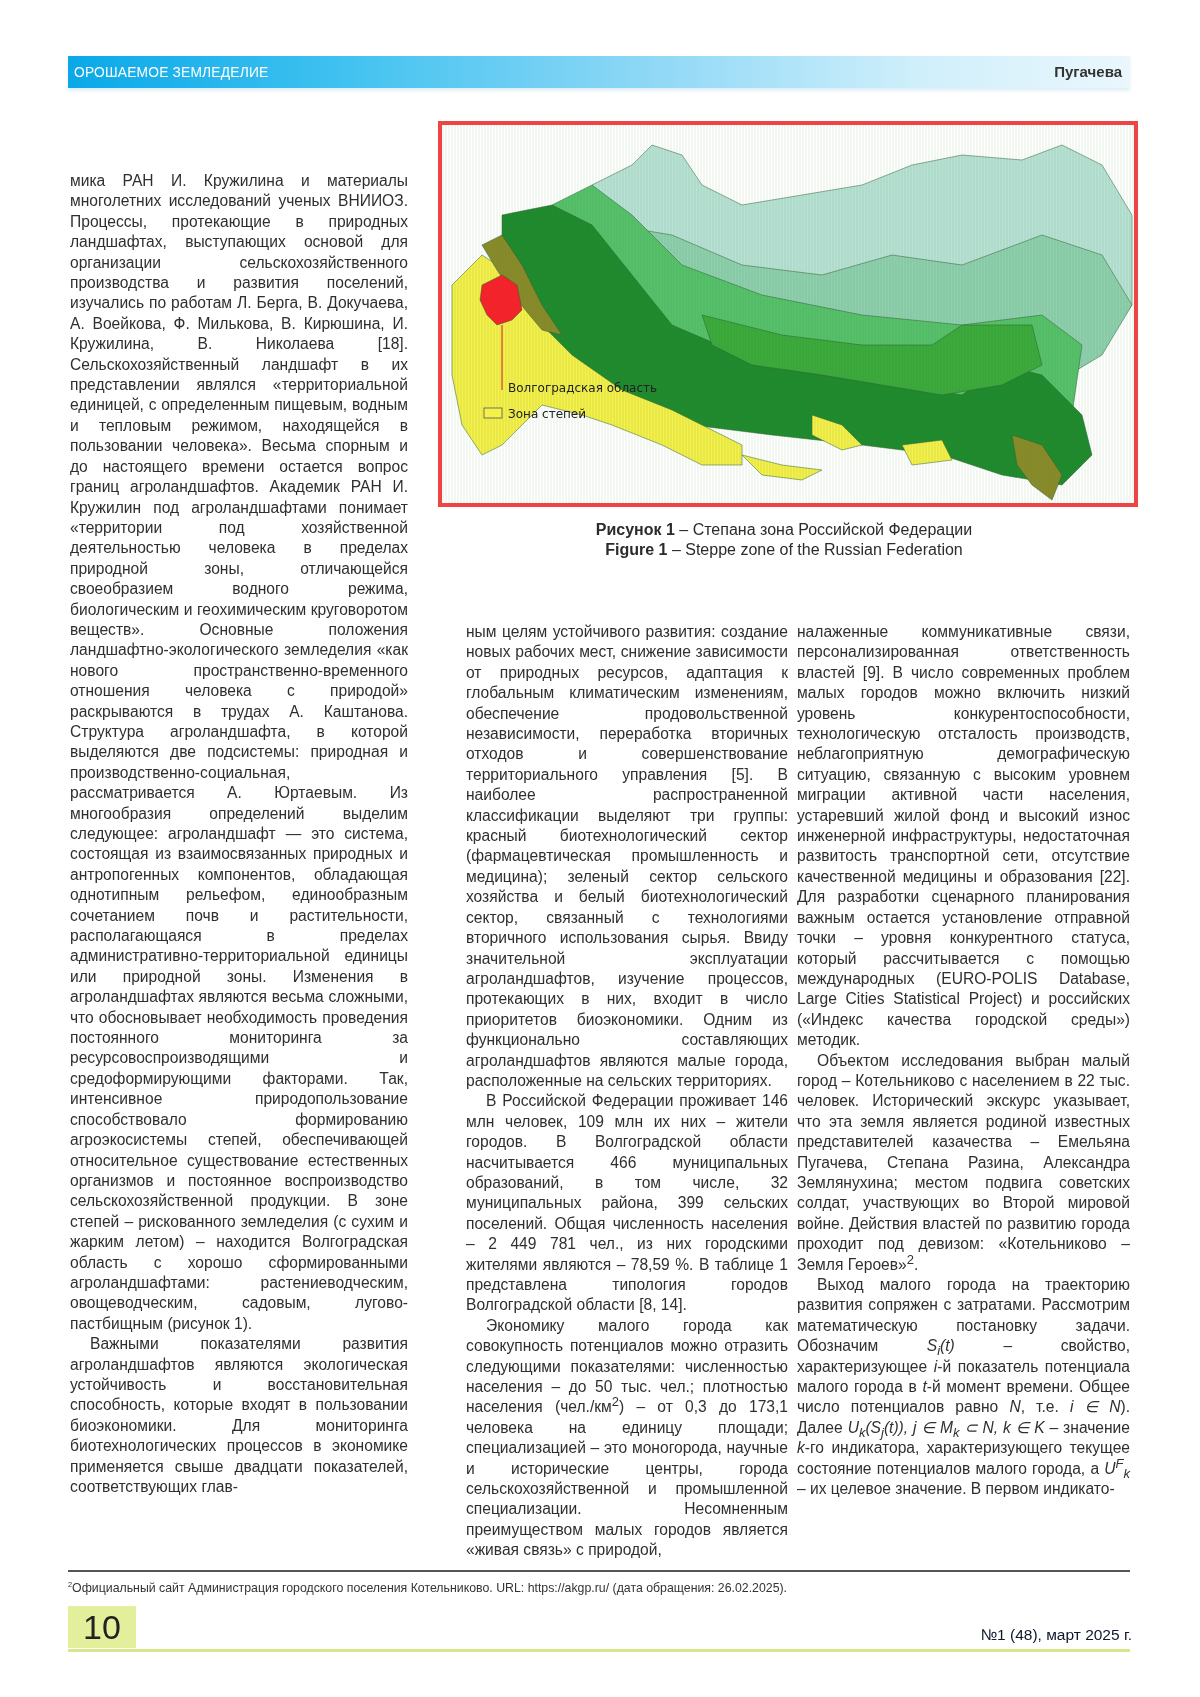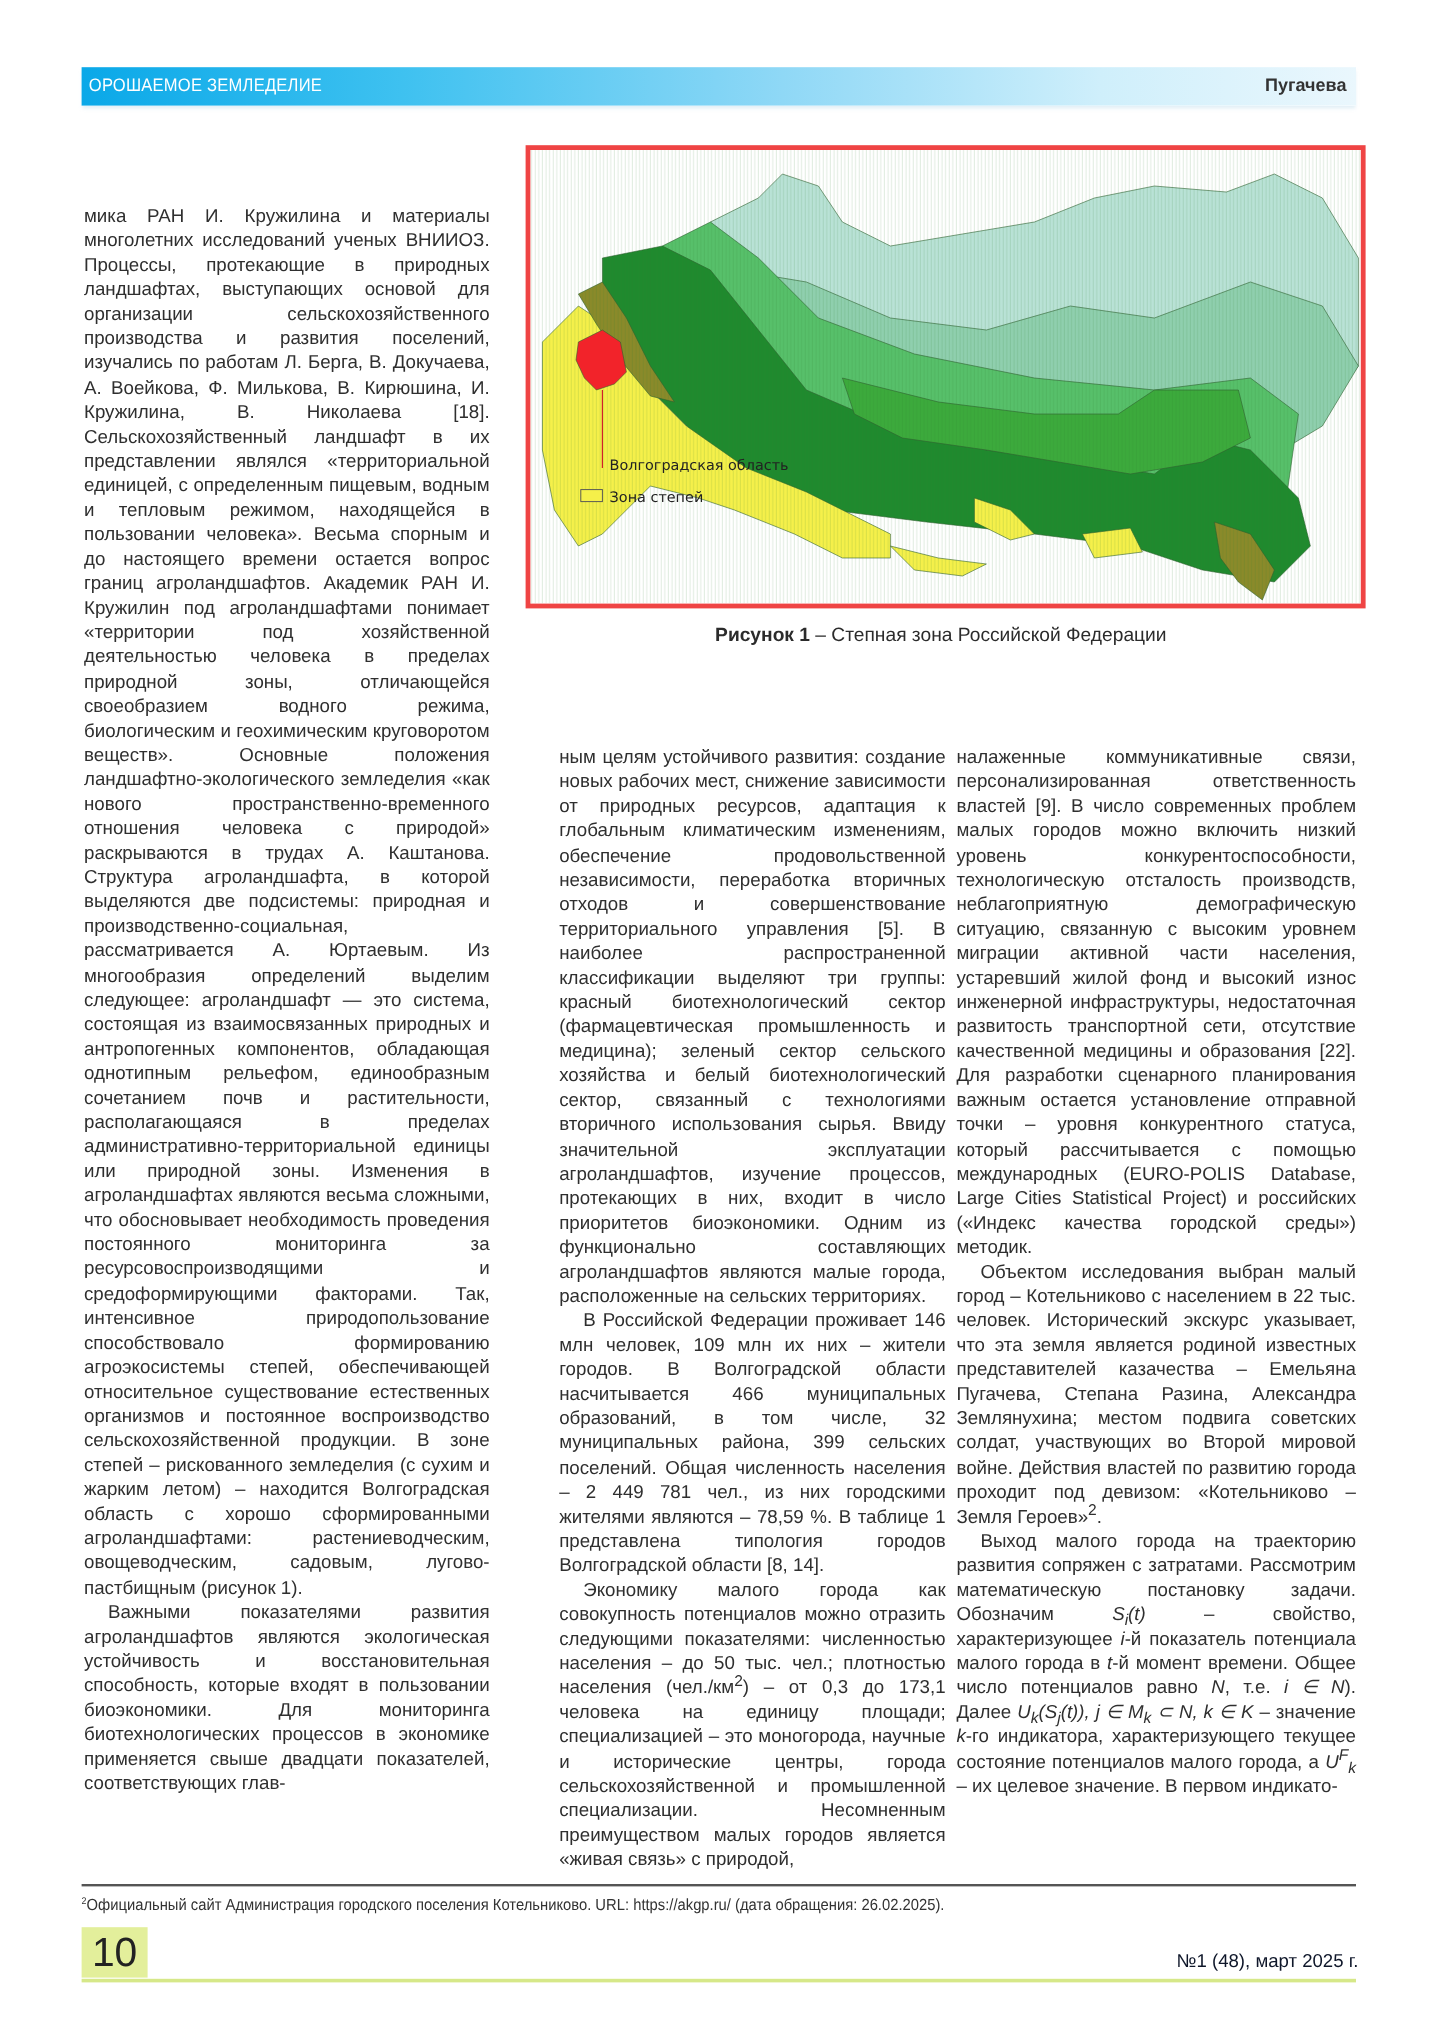--- a/index.html
+++ b/index.html
@@ -26,21 +26,21 @@
 
   .caption { position: absolute; left: 438px; top: 520px; width: 692px; text-align: center;
     font-size: 16px; line-height: 20px; color: #2b2b2b; }
   .caption b { font-weight: bold; }
 
   .footnote-rule { position: absolute; left: 68px; top: 1570px; width: 1062px; height: 2px; background: #555; }
   .footnote { position: absolute; left: 68px; top: 1580px; font-size: 13.4px; color: #333;
     transform: scaleX(0.92); transform-origin: left; white-space: nowrap; }
   .footnote sup { font-size: 8px; }
 
-  .page-num { position: absolute; left: 68px; top: 1606px; width: 55px; height: 42px; background: #e3ef9b;
+  .page-num { position: absolute; left: 68px; top: 1606px; width: 68px; height: 42px; background: #e3ef9b;
     font-size: 34px; line-height: 42px; text-align: center; color: #222; }
   .issue { position: absolute; right: 68px; top: 1626px; font-size: 15.5px; color: #0f172a; }
   .bottom-rule { position: absolute; left: 68px; top: 1649px; width: 1062px; height: 3px; background: #d6e889; }
 
   sup, sub { line-height: 0; }
   .it { font-style: italic; }
 </style>
 </head>
 <body>
 
@@ -87,21 +87,22 @@
 
     <line x1="60" y1="200" x2="60" y2="265" stroke="#d0202a" stroke-width="1"></line>
 
     <text x="66" y="267" font-size="12" font-family="DejaVu Sans, sans-serif" fill="#222">Волгоградская область</text>
     <rect x="42" y="283" width="18" height="10" stroke="#555" stroke-width="0.8" id="legendswatch" fill="#f5f04a"></rect>
     <text x="66" y="293" font-size="12" font-family="DejaVu Sans, sans-serif" fill="#222">Зона степей</text>
   </svg>
 </div>
 
 <div class="caption">
-  <div><b>Рисунок 1</b><span> – Степная зона Российской Федерации</span></div>
+  <div><b>Рисунок 1</b><span> – Степана зона Российской Федерации</span></div>
+  <div><b>Figure 1</b><span> – Steppe zone of the Russian Federation</span></div>
 </div>
 
 <div class="col col2">
   <p>ным целям устойчивого развития: создание новых рабочих мест, снижение зависимости от природных ресурсов, адаптация к глобальным климатическим изменениям, обеспечение продовольственной независимости, переработка вторичных отходов и совершенствование территориального управления [5]. В наиболее распространенной классификации выделяют три группы: красный биотехнологический сектор (фармацевтическая промышленность и медицина); зеленый сектор сельского хозяйства и белый биотехнологический сектор, связанный с технологиями вторичного использования сырья. Ввиду значительной эксплуатации агроландшафтов, изучение процессов, протекающих в них, входит в число приоритетов биоэкономики. Одним из функционально составляющих агроландшафтов являются малые города, расположенные на сельских территориях.</p>
   <p class="indent">В Российской Федерации проживает 146 млн человек, 109 млн их них – жители городов. В Волгоградской области насчитывается 466 муниципальных образований, в том числе, 32 муниципальных района, 399 сельских поселений. Общая численность населения – 2 449 781 чел., из них городскими жителями являются – 78,59 %. В таблице 1 представлена типология городов Волгоградской области [8, 14].</p>
   <p class="indent"><span>Экономику малого города как совокупность потенциалов можно отразить следующими показателями: численностью населения – до 50 тыс. чел.; плотностью населения (чел./км</span><sup>2</sup><span>) – от 0,3 до 173,1 человека на единицу площади; специализацией – это моногорода, научные и исторические центры, города сельскохозяйственной и промышленной специализации. Несомненным преимуществом малых городов является «живая связь» с природой,</span></p>
 </div>
 
 <div class="col col3">
   <p>налаженные коммуникативные связи, персонализированная ответственность властей [9]. В число современных проблем малых городов можно включить низкий уровень конкурентоспособности, технологическую отсталость производств, неблагоприятную демографическую ситуацию, связанную с высоким уровнем миграции активной части населения, устаревший жилой фонд и высокий износ инженерной инфраструктуры, недостаточная развитость транспортной сети, отсутствие качественной медицины и образования [22]. Для разработки сценарного планирования важным остается установление отправной точки – уровня конкурентного статуса, который рассчитывается с помощью международных (EURO-POLIS Database, Large Cities Statistical Project) и российских («Индекс качества городской среды») методик.</p>

